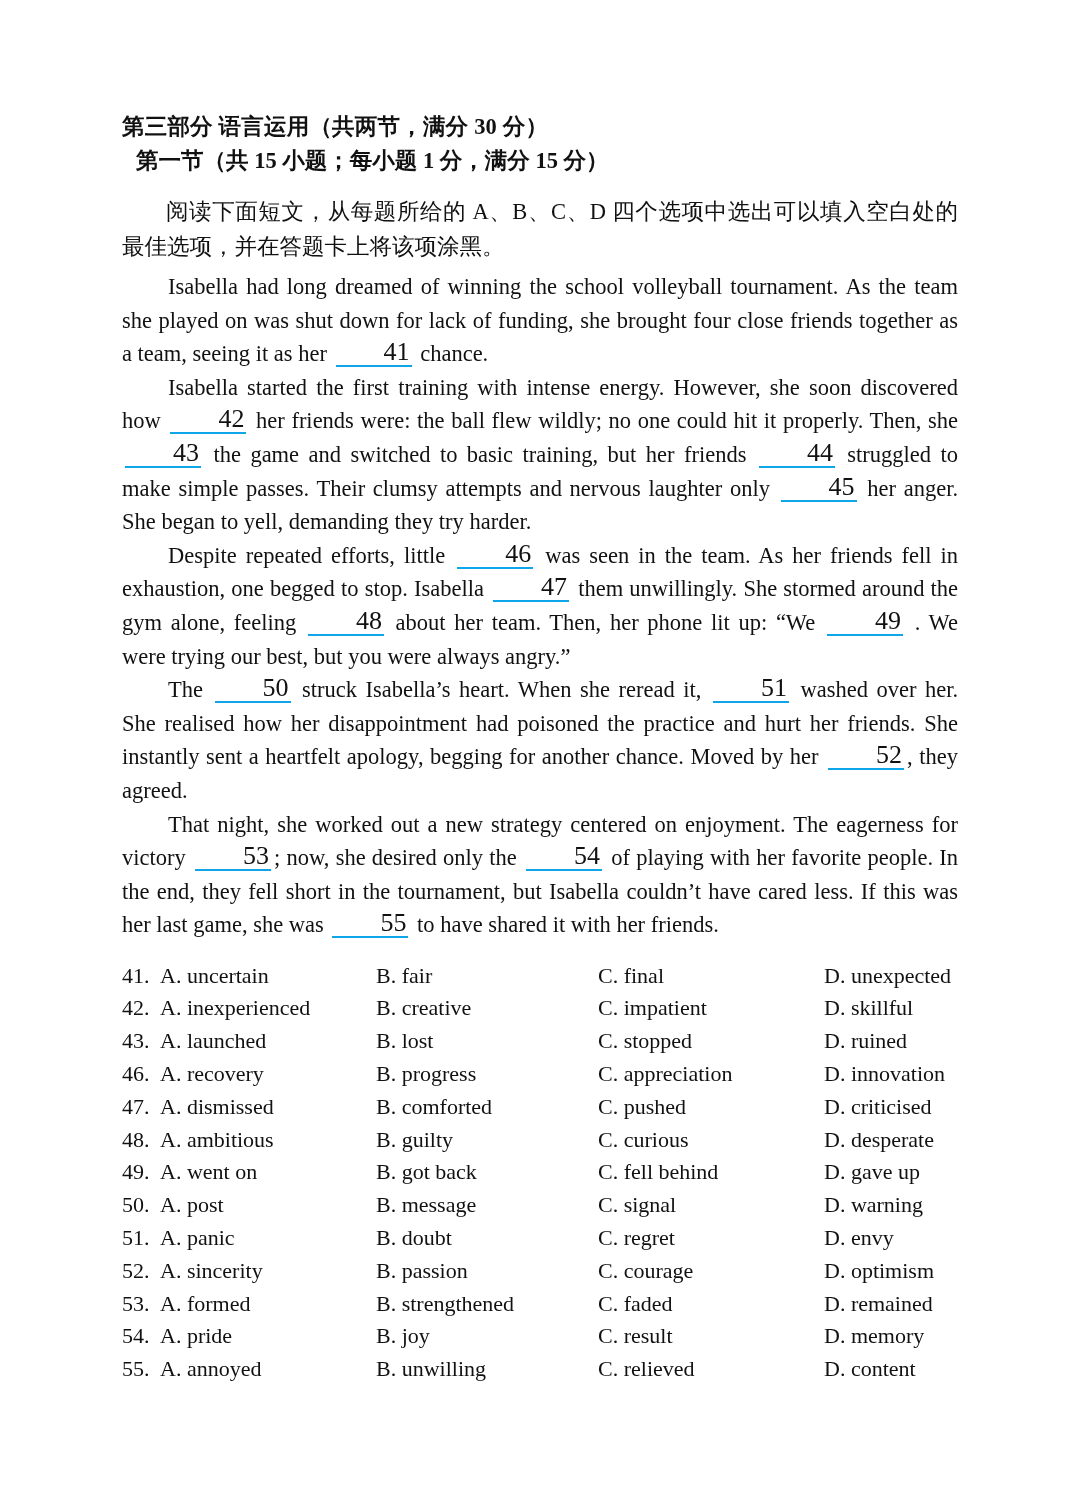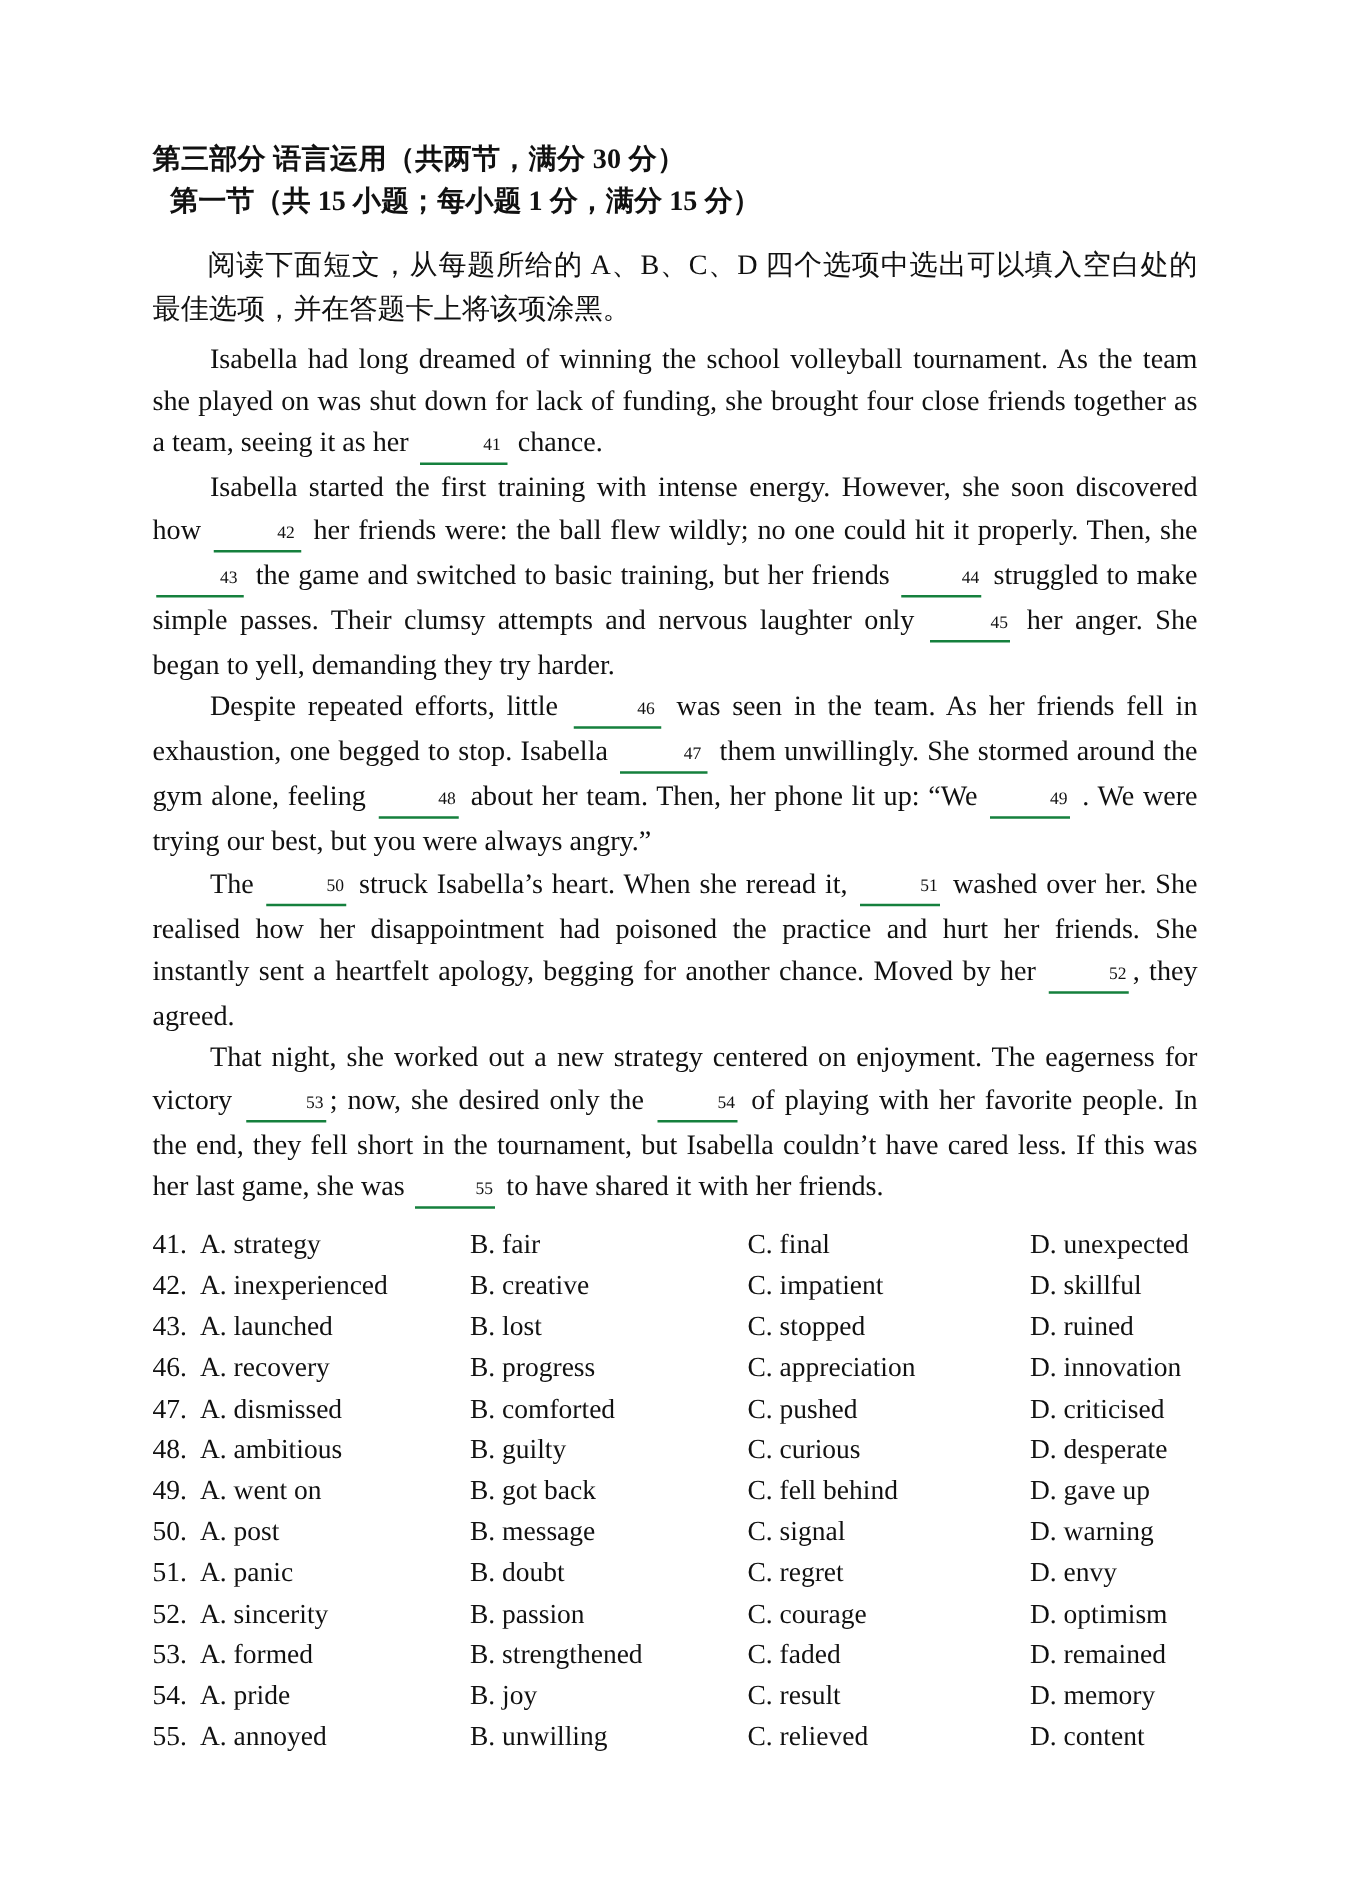--- a/index.html
+++ b/index.html
@@ -66,41 +66,41 @@
     text-align: justify;
     text-indent: 46px;
     margin: 0;
     -webkit-hyphens: none;
     hyphens: none;
   }
 
   
   .blank {
     display: inline-block;
-    border-bottom: 2px solid #15803d;
+    border-bottom: 2px solid #0ea5e9;
     text-align: center;
-    font-size: 14px;
+    font-size: 26px;
     line-height: 26px;
     vertical-align: baseline;
     padding: 0 2px;
     margin: 0 3px;
     position: relative;
     top: -1px;
   }
   .blank.w-wide { min-width: 66px; }
   .blank.w-mid  { min-width: 58px; }
   .blank.w-narrow { min-width: 52px; }
 
   
   .options {
     margin-top: 14px;
   }
   .opt-row {
     display: flex;
-    align-items: flex-start;
+    align-items: flex-end;
     height: 32.8px;
     font-size: 22px;
     white-space: nowrap;
   }
   .opt-num {
     width: 38px;
     flex: 0 0 38px;
     text-align: left;
   }
   .opt-cell {
@@ -131,21 +131,21 @@
 
       <p class="para"><span>The</span> <span class="blank w-mid">50</span> <span>struck Isabella’s heart. When she reread it,</span> <span class="blank w-mid">51</span> <span>washed over her. She realised how her disappointment had poisoned the practice and hurt her friends. She instantly sent a heartfelt apology, begging for another chance. Moved by her</span> <span class="blank w-narrow">52</span><span>, they agreed.</span></p>
 
       <p class="para"><span>That night, she worked out a new strategy centered on enjoyment. The eagerness for victory</span> <span class="blank w-narrow">53</span><span>; now, she desired only the</span> <span class="blank w-mid">54</span> <span>of playing with her favorite people. In the end, they fell short in the tournament, but Isabella couldn’t have cared less. If this was her last game, she was</span> <span class="blank w-mid">55</span> <span>to have shared it with her friends.</span></p>
 
     </div>
 
     <div class="options" id="options-list">
         <div class="opt-row">
           <span class="opt-num">41.</span>
-          <span class="opt-cell opt-a">A. strategy</span>
+          <span class="opt-cell opt-a">A. uncertain</span>
           <span class="opt-cell opt-b">B. fair</span>
           <span class="opt-cell opt-c">C. final</span>
           <span class="opt-cell opt-d">D. unexpected</span>
         </div>
         <div class="opt-row">
           <span class="opt-num">42.</span>
           <span class="opt-cell opt-a">A. inexperienced</span>
           <span class="opt-cell opt-b">B. creative</span>
           <span class="opt-cell opt-c">C. impatient</span>
           <span class="opt-cell opt-d">D. skillful</span>

